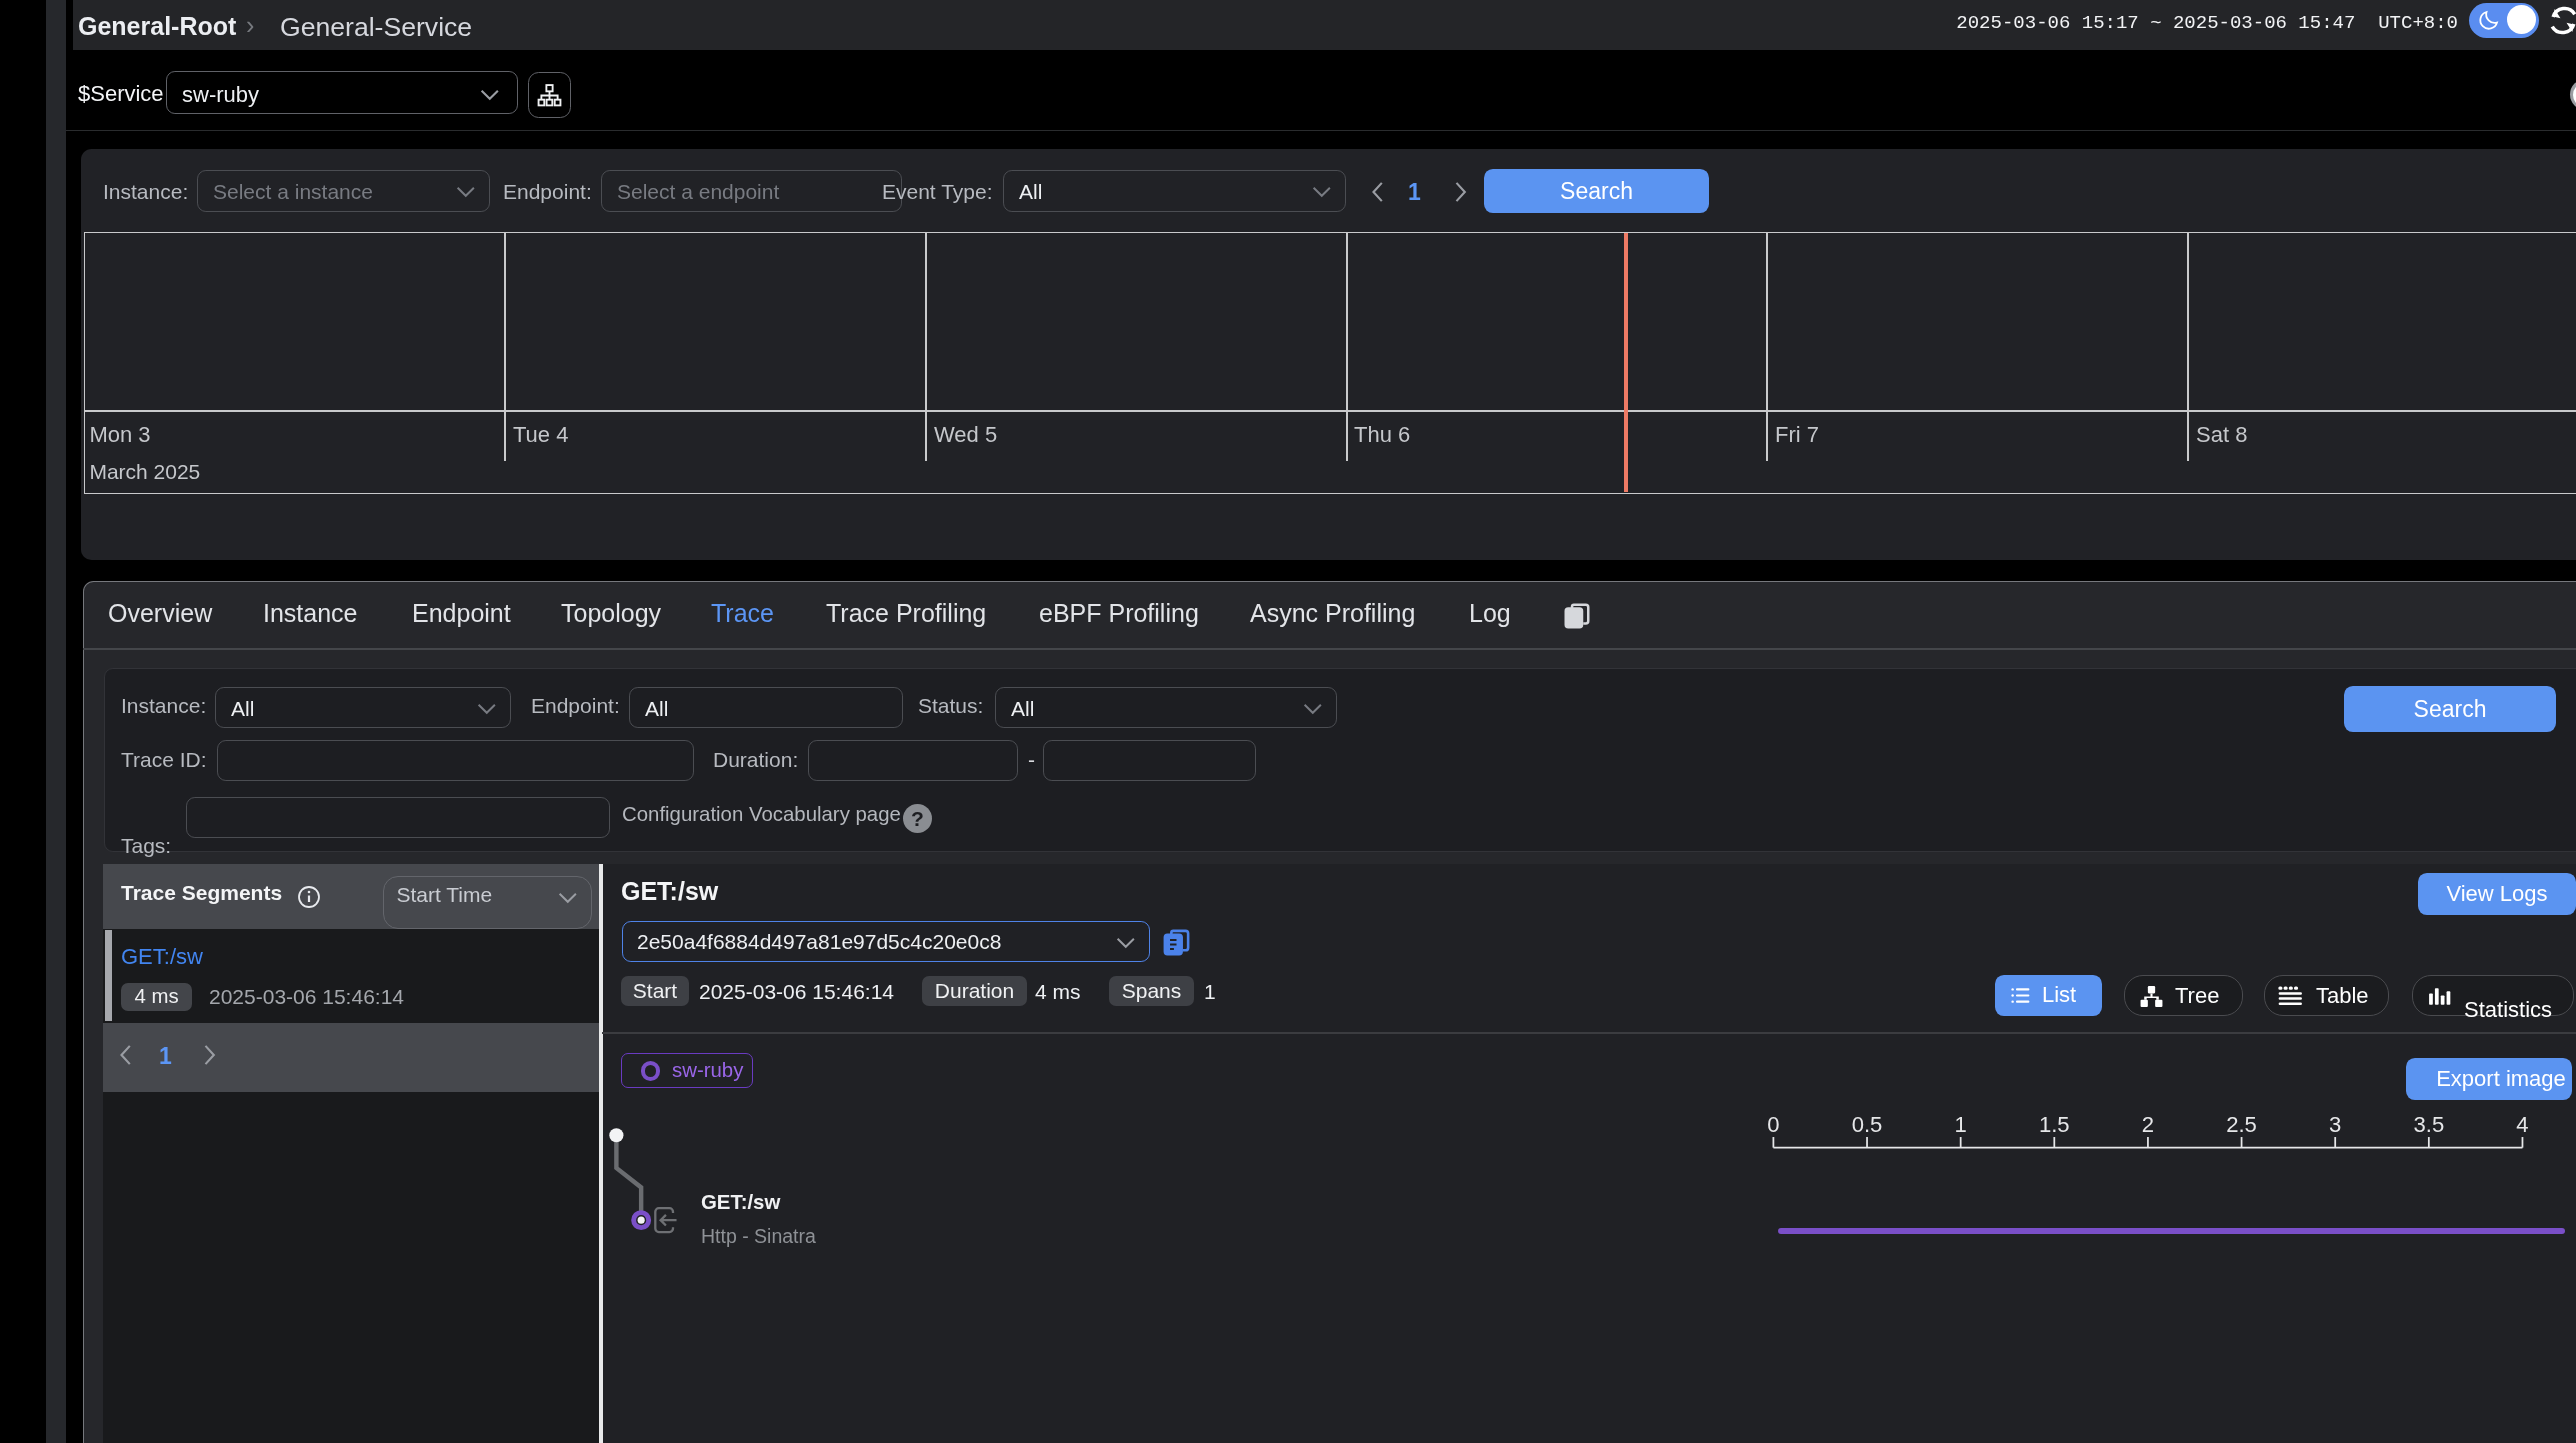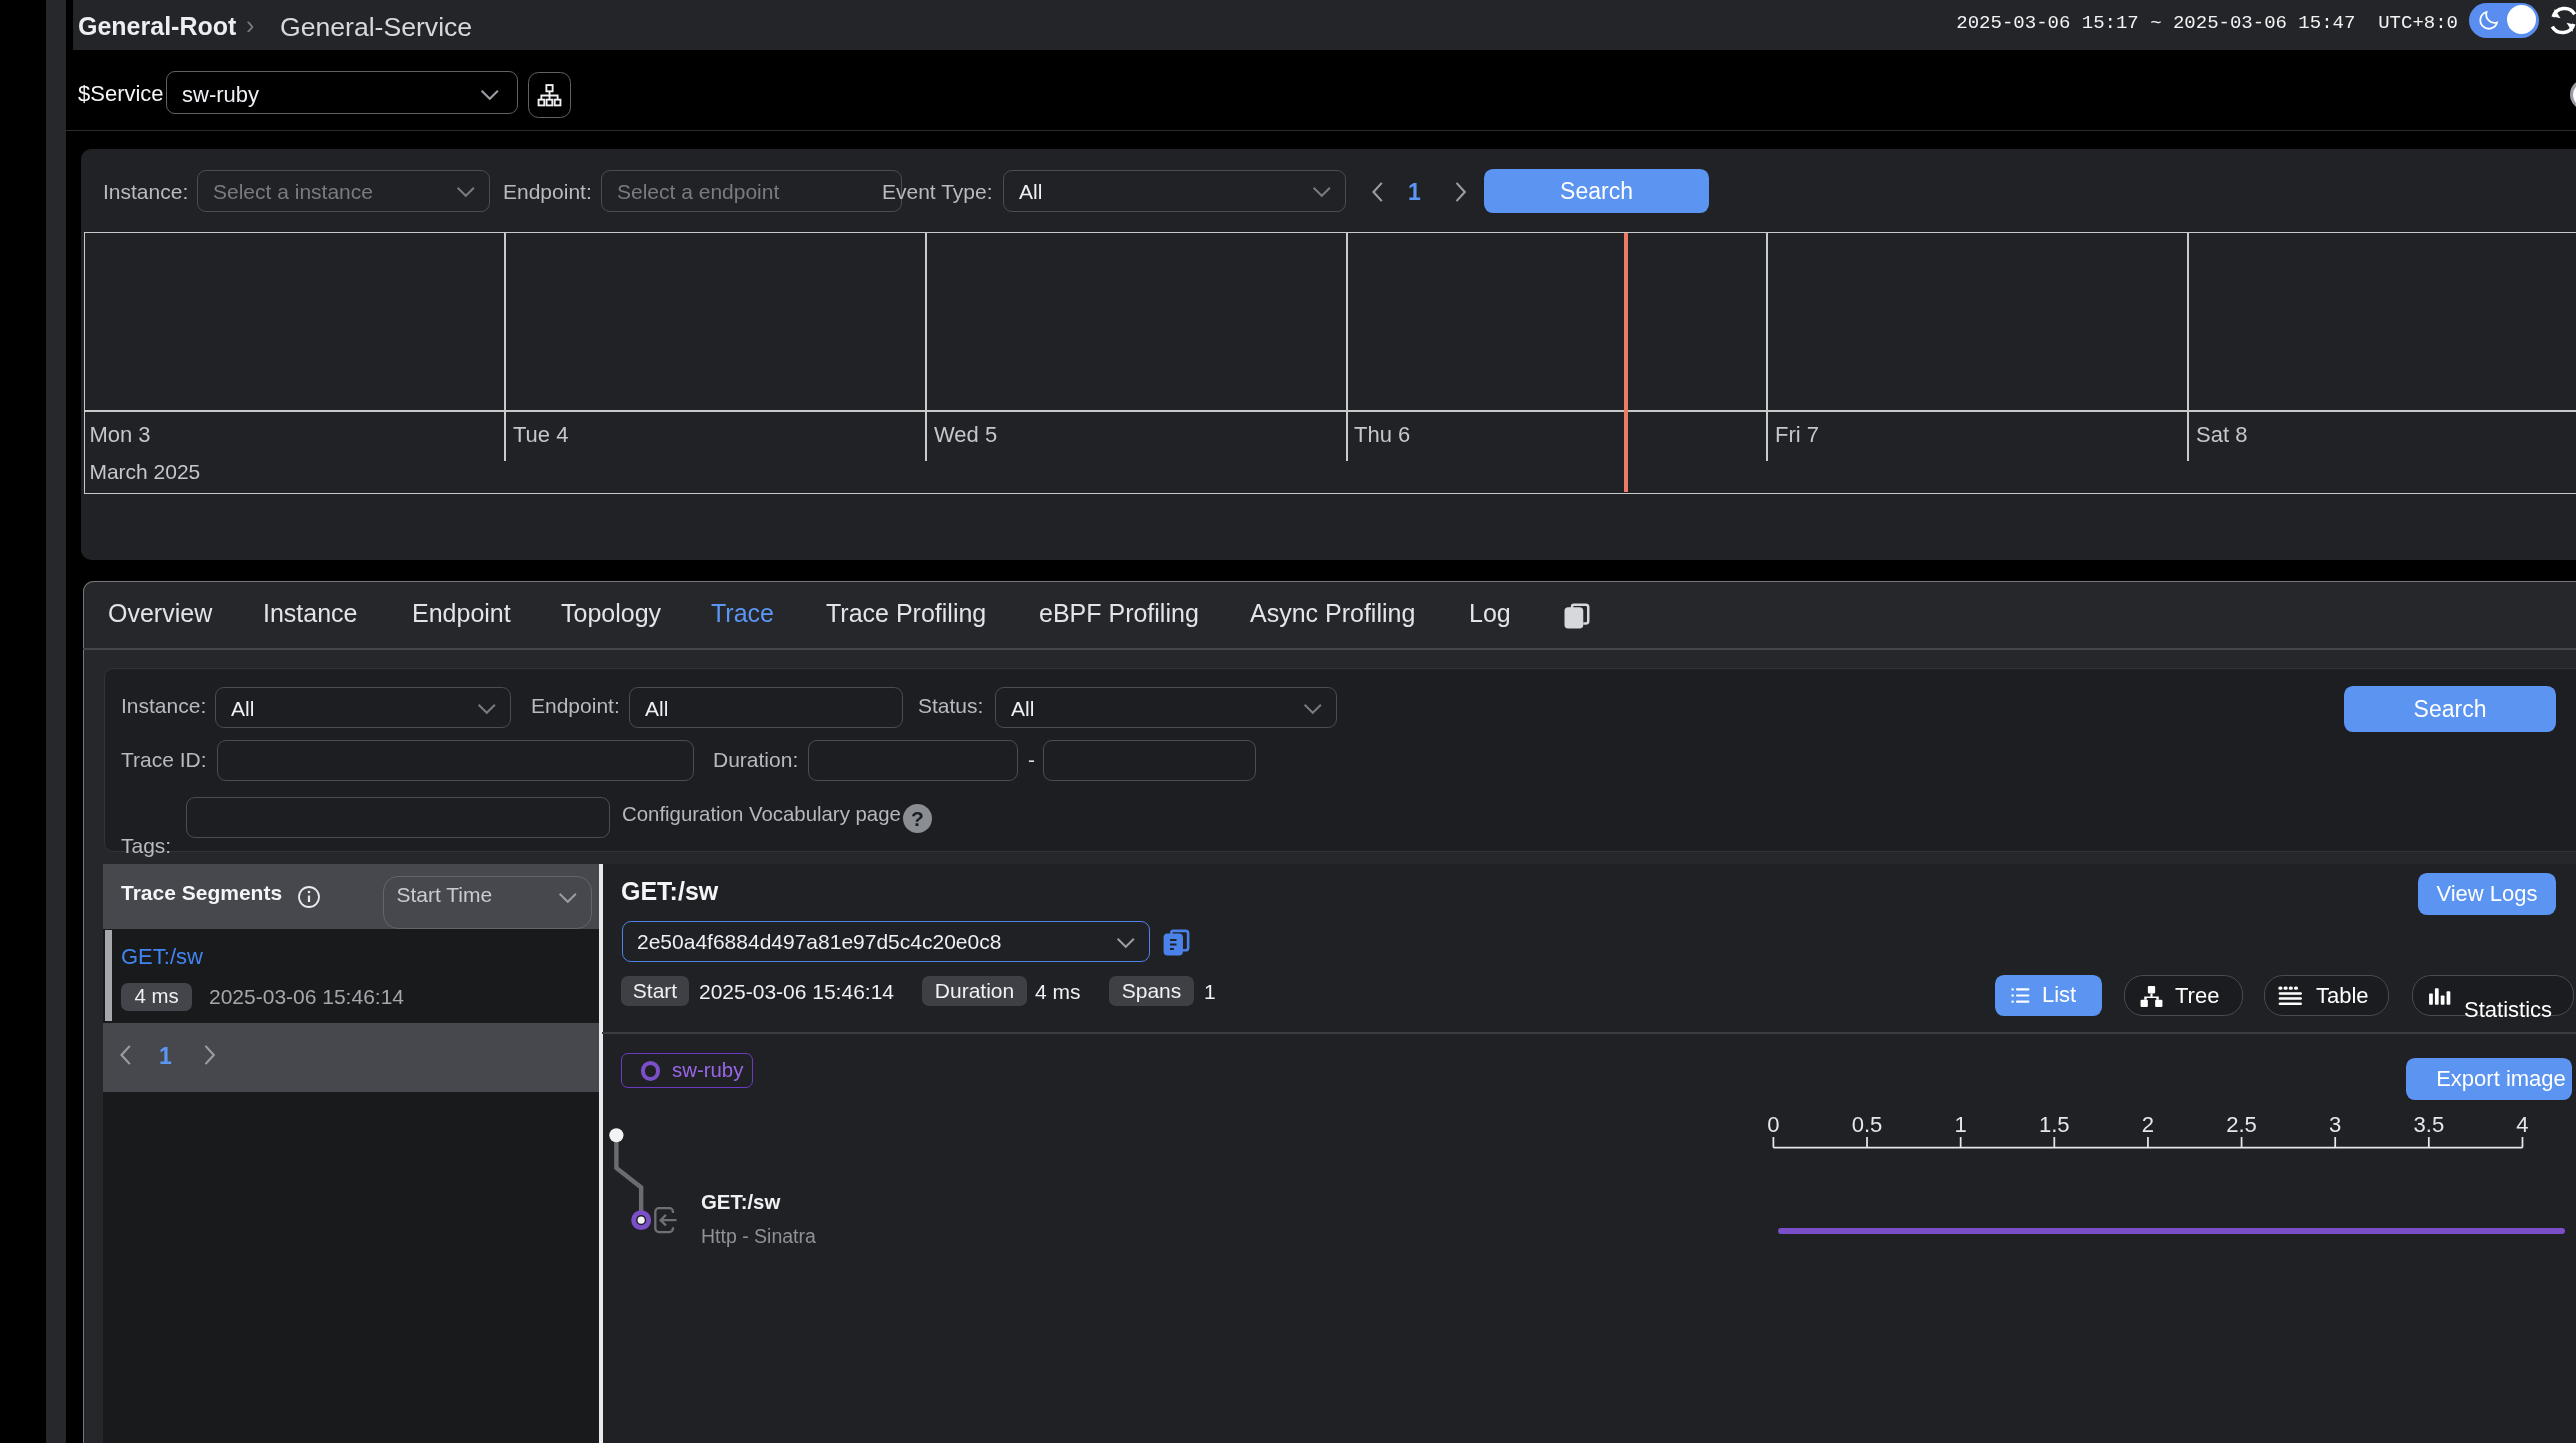--- a/index.html
+++ b/index.html
@@ -226,21 +226,21 @@
  <span style="position:absolute; left:14px; top:8px; font-size:21px; color:#eef0f3;">2e50a4f6884d497a81e97d5c4c20e0c8</span>
  <svg class="chev" viewBox="0 0 24 14" fill="none" stroke="#9a9da3" stroke-width="2.4">
         <polyline points="2,2 12,12 22,2"></polyline>
       </svg>
 </div>
 <svg class="abs" style="left:1115px; top:927px;" width="31" height="31" viewBox="0 0 24 24" fill="none" stroke="#4b82ea" stroke-width="2">
       <rect x="3" y="6" width="13" height="15" rx="2" fill="#4b82ea"></rect>
       <path d="M7 10h5M7 13.5h5M7 17h3" stroke="#202125" stroke-width="1.6"></path>
       <path d="M8 6V4.5A1.5 1.5 0 0 1 9.5 3H19a2 2 0 0 1 2 2v11a2 2 0 0 1-2 2h-2"></path>
     </svg>
-<div class="abs btn" style="left:2372px; top:873px; width:138px; height:42px; font-size:22px; line-height:42px;">View Logs</div>
+<div class="abs btn" style="left:2372px; top:873px; width:158px; height:42px; font-size:22px; line-height:42px;">View Logs</div>
 <div class="abs chip" style="left:575px; top:976px; width:68px; height:30px; font-size:21px; text-align:center; line-height:30px;">Start</div>
 <div class="abs" style="left:653px; top:980px; font-size:21px; color:#eef0f3;">2025-03-06 15:46:14</div>
 <div class="abs chip" style="left:876px; top:976px; width:105px; height:30px; font-size:21px; text-align:center; line-height:30px;">Duration</div>
 <div class="abs" style="left:989px; top:980px; font-size:21px; color:#eef0f3;">4 ms</div>
 <div class="abs chip" style="left:1063px; top:976px; width:85px; height:30px; font-size:21px; text-align:center; line-height:30px;">Spans</div>
 <div class="abs" style="left:1158px; top:980px; font-size:21px; color:#eef0f3;">1</div>
 
 <div class="abs btn" style="left:1949px; top:975px; width:107px; height:41px; font-size:22px;">
  <svg style="position:absolute; left:14px; top:9.7px;" width="23" height="21" viewBox="0 0 24 24" fill="none" stroke="#fff" stroke-width="2.4" stroke-linecap="round">
         <path d="M8 5h13M8 12h13M8 19h13"></path>

